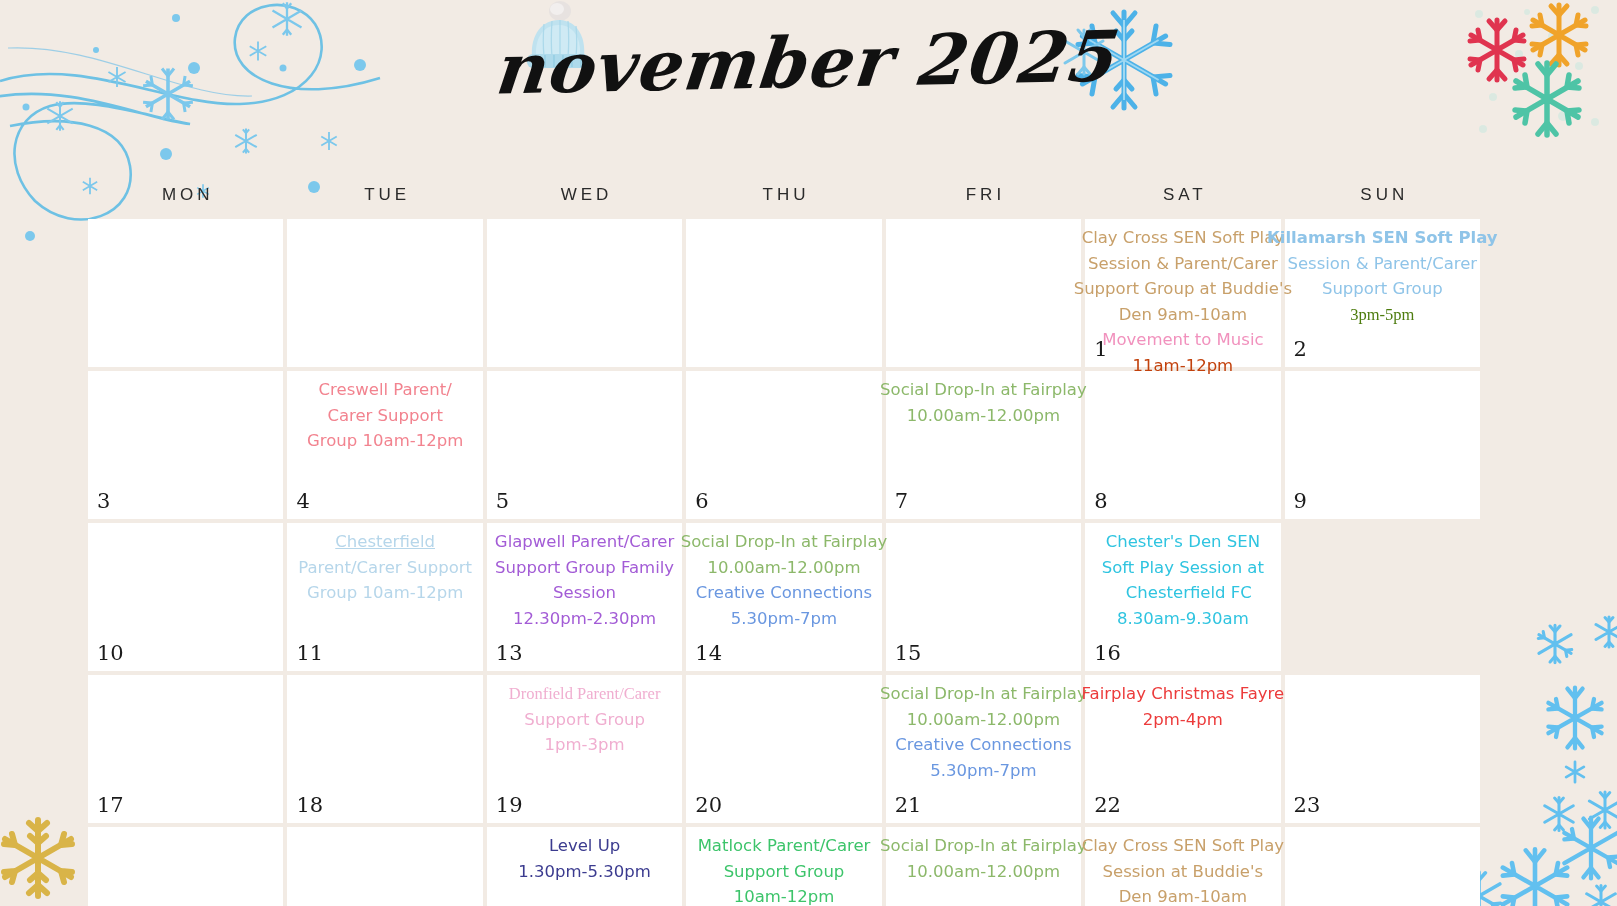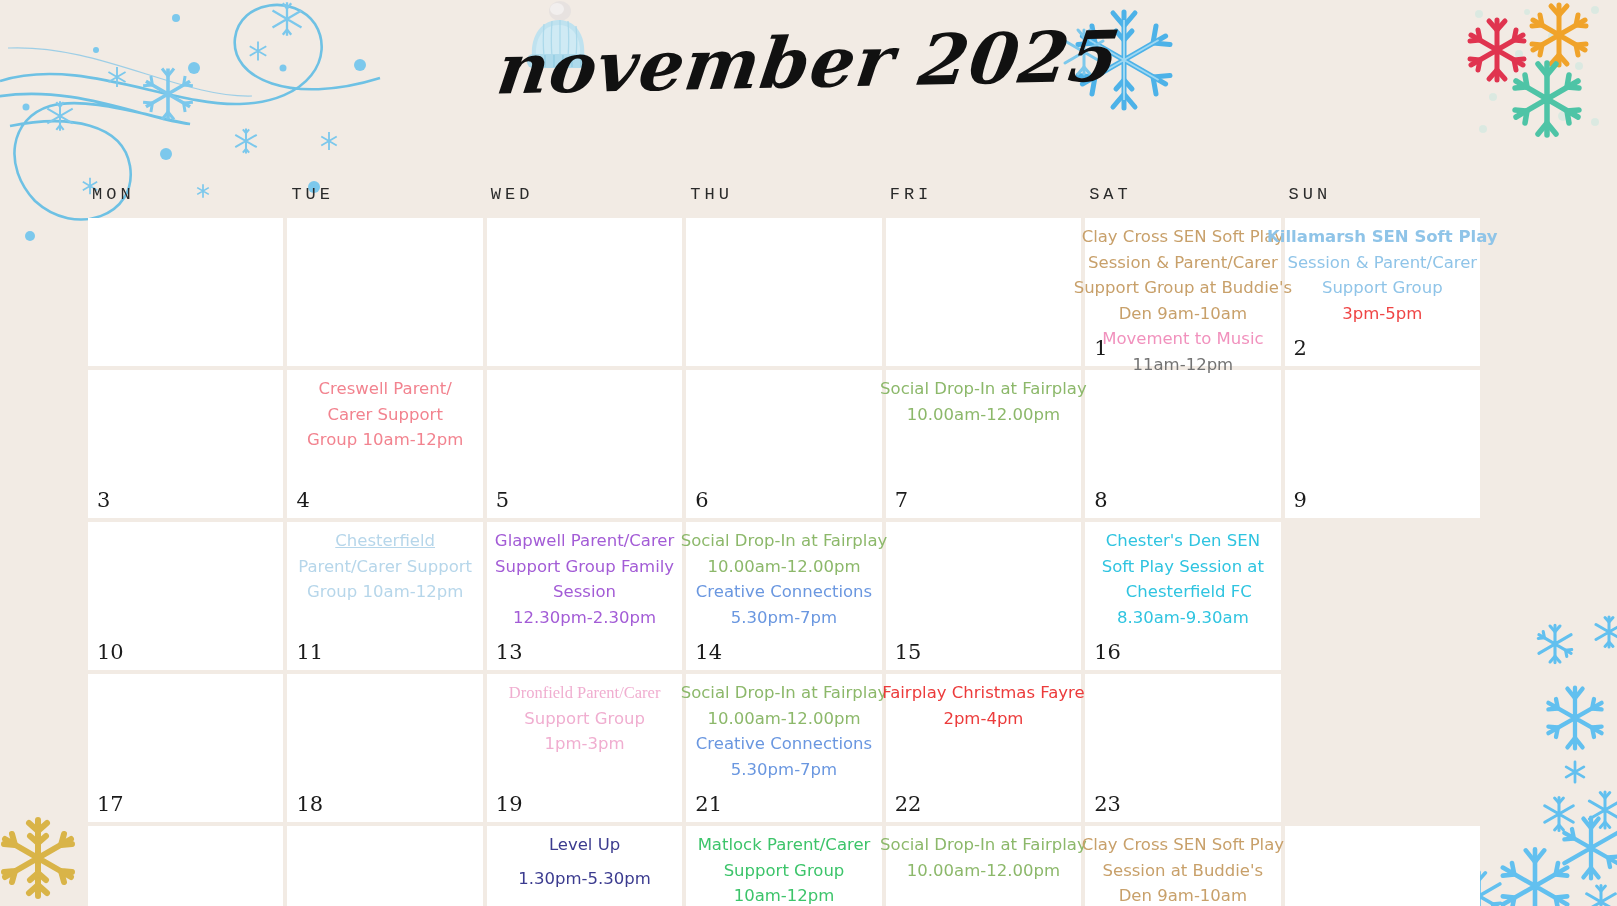--- a/index.html
+++ b/index.html
@@ -58,22 +58,22 @@
     width: 1392px;
     z-index: 2;
   }
   .dow-row {
     display: grid;
     grid-template-columns: repeat(7, 1fr);
     column-gap: 4px;
     margin-bottom: 14px;
   }
   .dow {
-    text-align: left;
-    font-family: Liberation Mono, monospace;
+    text-align: center;
+    font-family: Liberation Sans, sans-serif;
     font-size: 17px;
     letter-spacing: 4px;
     color: #2a2a2a;
     padding-left: 4px;
   }
 
   .weeks { display: flex; flex-direction: column; row-gap: 4px; }
   .week {
     display: grid;
     grid-template-columns: repeat(7, 1fr);
@@ -335,30 +335,30 @@
         <div class="day-cell empty"></div>
         <div class="day-cell empty"></div>
         <div class="day-cell">
           <div class="day-num">1</div>
           <div class="events">
             <div class="event" style="color: rgb(200, 160, 106);">Clay Cross SEN Soft Play</div>
             <div class="event" style="color: rgb(200, 160, 106);">Session &amp; Parent/Carer</div>
             <div class="event" style="color: rgb(200, 160, 106);">Support Group at Buddie's</div>
             <div class="event" style="color: rgb(200, 160, 106);">Den 9am-10am</div>
             <div class="event" style="color: rgb(241, 145, 189);">Movement to Music</div>
-            <div class="event" style="color: #737373;">11am-12pm</div>
+            <div class="event" style="color: #c2410c;">11am-12pm</div>
           </div>
         </div>
         <div class="day-cell">
           <div class="day-num">2</div>
           <div class="events">
             <div class="event" style="color: rgb(143, 196, 232); font-weight: bold;">Killamarsh SEN Soft Play</div>
             <div class="event" style="color: rgb(143, 196, 232);">Session &amp; Parent/Carer</div>
             <div class="event" style="color: rgb(143, 196, 232);">Support Group</div>
-            <div class="event" style="color: #ef4444;">3pm-5pm</div>
+            <div class="event" style="color: #4d7c0f; font-family: Liberation Serif, serif;">3pm-5pm</div>
           </div>
         </div>
       </div>
       <div class="week">
         <div class="day-cell">
           <div class="day-num">3</div>
         </div>
         <div class="day-cell">
           <div class="day-num">4</div>
           <div class="events">
@@ -439,20 +439,23 @@
         </div>
         <div class="day-cell">
           <div class="day-num">19</div>
           <div class="events">
             <div class="event" style="color: rgb(240, 174, 208); font-family: Liberation Serif, serif;">Dronfield Parent/Carer</div>
             <div class="event" style="color: rgb(240, 174, 208);">Support Group</div>
             <div class="event" style="color: rgb(240, 174, 208);">1pm-3pm</div>
           </div>
         </div>
         <div class="day-cell">
+          <div class="day-num">20</div>
+        </div>
+        <div class="day-cell">
           <div class="day-num">21</div>
           <div class="events">
             <div class="event" style="color: rgb(140, 184, 106);">Social Drop-In at Fairplay</div>
             <div class="event" style="color: rgb(140, 184, 106);">10.00am-12.00pm</div>
             <div class="event" style="color: rgb(106, 151, 224);">Creative Connections</div>
             <div class="event" style="color: rgb(106, 151, 224);">5.30pm-7pm</div>
           </div>
         </div>
         <div class="day-cell">
           <div class="day-num">22</div>
@@ -464,21 +467,21 @@
         <div class="day-cell">
           <div class="day-num">23</div>
         </div>
       </div>
       <div class="week">
         <div class="day-cell"></div>
         <div class="day-cell"></div>
         <div class="day-cell">
           <div class="events">
             <div class="event" style="color: rgb(59, 59, 143);">Level Up</div>
-            <div class="event" style="color: rgb(59, 59, 143); margin-top: 8px;">1.30pm-5.30pm</div>
+            <div class="event" style="color: rgb(59, 59, 143);">1.30pm-5.30pm</div>
           </div>
         </div>
         <div class="day-cell">
           <div class="events">
             <div class="event" style="color: rgb(60, 196, 106);">Matlock Parent/Carer</div>
             <div class="event" style="color: rgb(60, 196, 106);">Support Group</div>
             <div class="event" style="color: rgb(60, 196, 106);">10am-12pm</div>
           </div>
         </div>
         <div class="day-cell">

